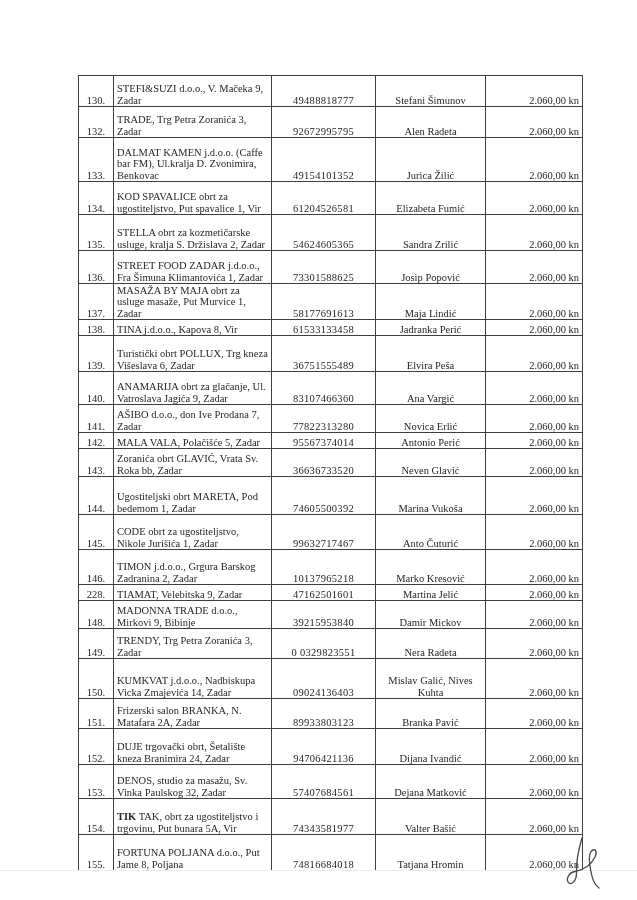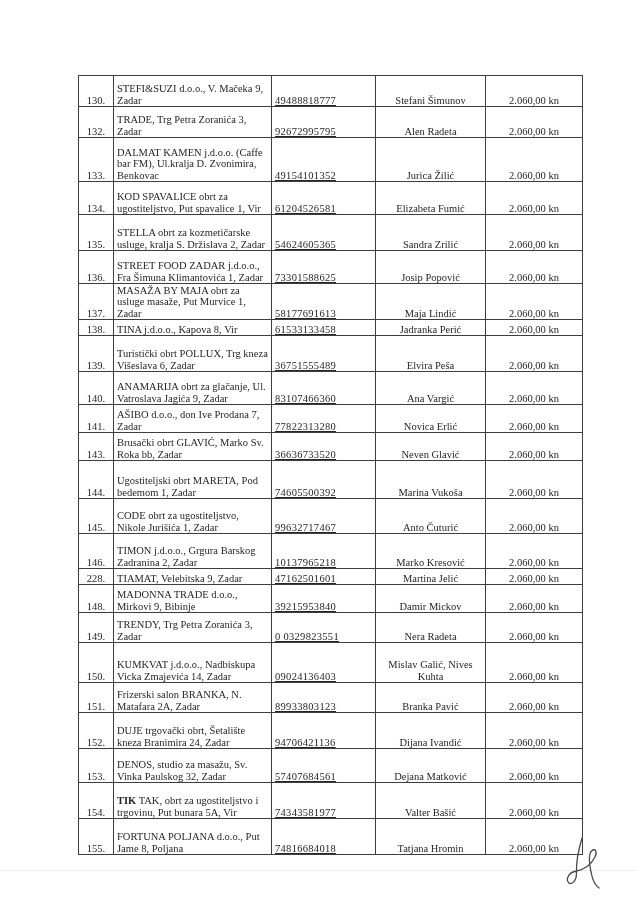--- a/index.html
+++ b/index.html
@@ -36,31 +36,30 @@
     text-align: center;
     padding-bottom: 2px;
   }
   td.c-name {
     text-align: left;
     padding-left: 6px;
     padding-right: 4px;
     padding-bottom: 1px;
   }
   td.c-id {
-    text-align: left;
+    text-align: center;
     padding-bottom: 2px;
     letter-spacing: 0.3px;
-    text-decoration: underline;
   }
   td.c-person {
     text-align: center;
     padding-bottom: 2px;
   }
   td.c-amt {
-    text-align: center;
+    text-align: right;
     vertical-align: top;
     padding-top: 2px;
   }
   .bold {
     font-weight: bold;
   }
   .signature {
     position: absolute;
     left: 552px;
     top: 832px;
@@ -160,23 +159,30 @@
           <td class="c-person"><span>Ana Vargić</span></td>
           <td class="c-amt"><span>2.060,00 kn</span></td>
         </tr>
         <tr style="height: 28px;">
           <td class="c-num"><span>141.</span></td>
           <td class="c-name"><span>AŠIBO d.o.o., don Ive Prodana 7, Zadar</span></td>
           <td class="c-id"><span>77822313280</span></td>
           <td class="c-person"><span>Novica Erlić</span></td>
           <td class="c-amt"><span>2.060,00 kn</span></td>
         </tr>
+        <tr style="height: 16px;">
+          <td class="c-num"><span>142.</span></td>
+          <td class="c-name"><span>MALA VALA, Polačišće 5, Zadar</span></td>
+          <td class="c-id"><span>95567374014</span></td>
+          <td class="c-person"><span>Antonio Perić</span></td>
+          <td class="c-amt"><span>2.060,00 kn</span></td>
+        </tr>
         <tr style="height: 28px;">
           <td class="c-num"><span>143.</span></td>
-          <td class="c-name"><span>Brusački obrt GLAVIĆ, Marko Sv. Roka bb, Zadar</span></td>
+          <td class="c-name"><span>Zoranića obrt GLAVIĆ, Vrata Sv. Roka bb, Zadar</span></td>
           <td class="c-id"><span>36636733520</span></td>
           <td class="c-person"><span>Neven Glavić</span></td>
           <td class="c-amt"><span>2.060,00 kn</span></td>
         </tr>
         <tr style="height: 38px;">
           <td class="c-num"><span>144.</span></td>
           <td class="c-name"><span>Ugostiteljski obrt MARETA, Pod bedemom 1, Zadar</span></td>
           <td class="c-id"><span>74605500392</span></td>
           <td class="c-person"><span>Marina Vukoša</span></td>
           <td class="c-amt"><span>2.060,00 kn</span></td>

